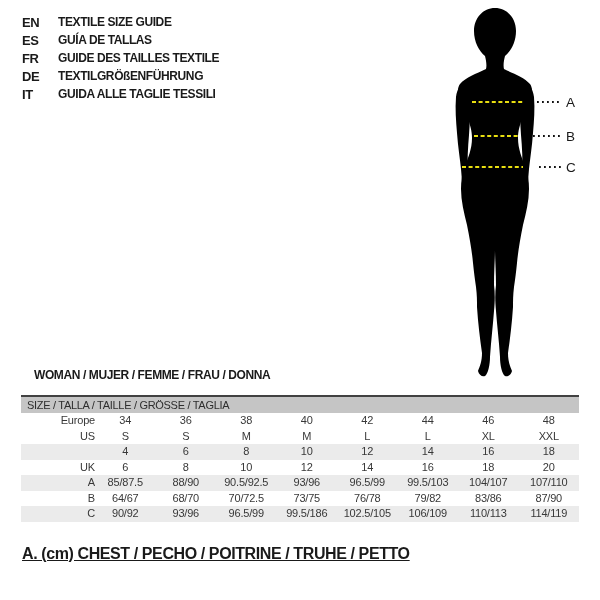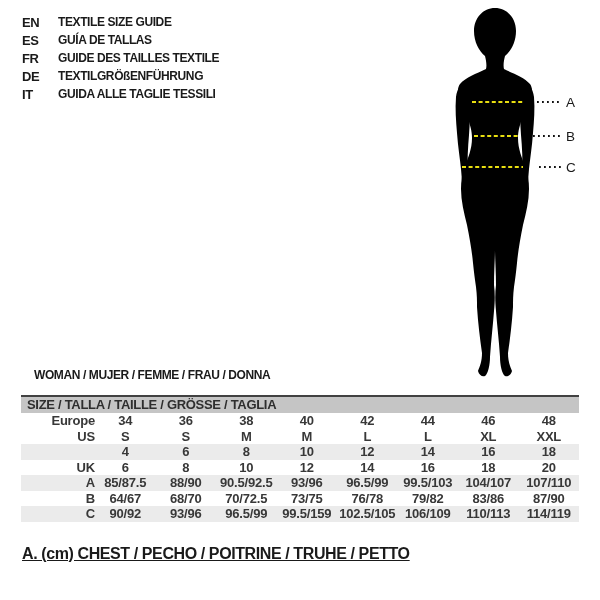--- a/index.html
+++ b/index.html
@@ -13,21 +13,21 @@
   .lang-label{font-weight:bold;font-size:12px;letter-spacing:-0.4px;white-space:nowrap;}
 
   
   .figure-wrap{position:absolute;left:425px;top:0;width:175px;height:390px;}
 
   
   .section-title{position:absolute;left:22px;top:368px;font-weight:bold;font-size:12px;letter-spacing:-0.4px;margin-left:12px;}
 
   
   .size-table{position:absolute;left:21px;top:395px;width:558px;border-collapse:collapse;
-              font-size:13px;color:#383838;table-layout:fixed;font-weight:bold;}
+              font-size:11px;color:#383838;table-layout:fixed;}
   .size-table td{padding:0;height:15.5px;line-height:15.5px;text-align:center;letter-spacing:-0.2px;}
   .size-table td.hdr{border-top:2px solid #414141;text-align:left;padding-left:6px;height:16px;
                      line-height:16px;color:#2e2e2e;letter-spacing:-0.3px;}
   .size-table td.rowlabel{text-align:right;padding-left:3px;}
 
   
   .notes{position:absolute;left:22px;top:545px;}
   .note-line{height:17.5px;line-height:17.5px;font-weight:bold;font-size:16px;letter-spacing:-0.4px;white-space:nowrap;text-decoration:underline;}
 </style>
 </head>
@@ -186,21 +186,21 @@
         <td>76/78</td>
         <td>79/82</td>
         <td>83/86</td>
         <td>87/90</td>
       </tr>
       <tr bgcolor="#ebebeb">
         <td class="rowlabel">C</td>
         <td>90/92</td>
         <td>93/96</td>
         <td>96.5/99</td>
-        <td>99.5/159</td>
+        <td>99.5/186</td>
         <td>102.5/105</td>
         <td>106/109</td>
         <td>110/113</td>
         <td>114/119</td>
       </tr>
     </tbody>
 </table>
 
 <div class="notes" id="notes">
     <div class="note-line">A. (cm) CHEST / PECHO / POITRINE / TRUHE / PETTO</div>

